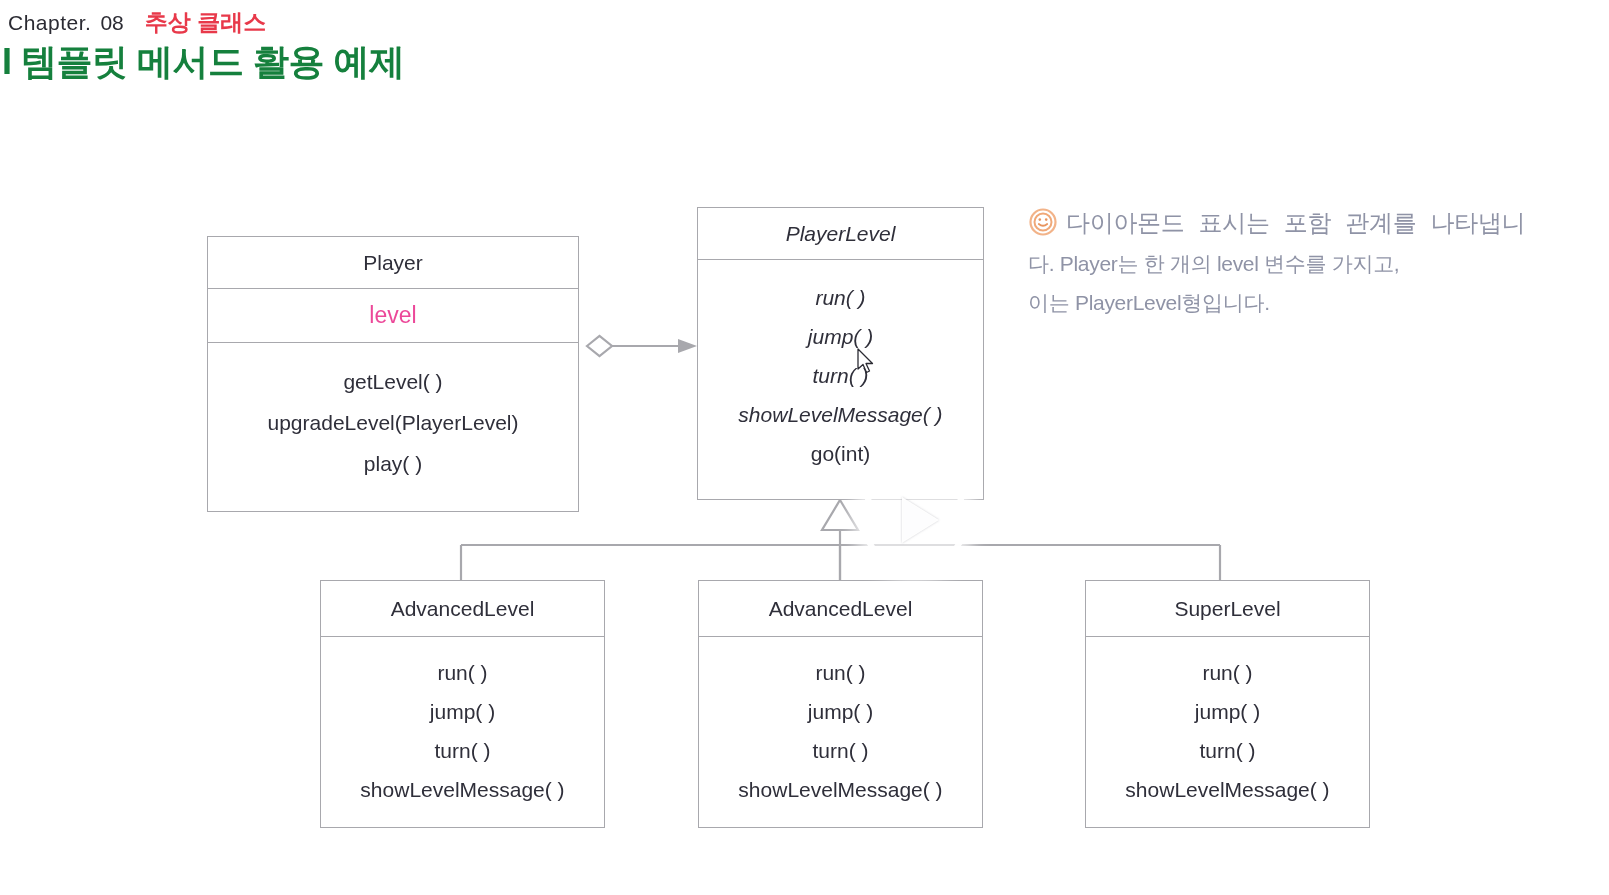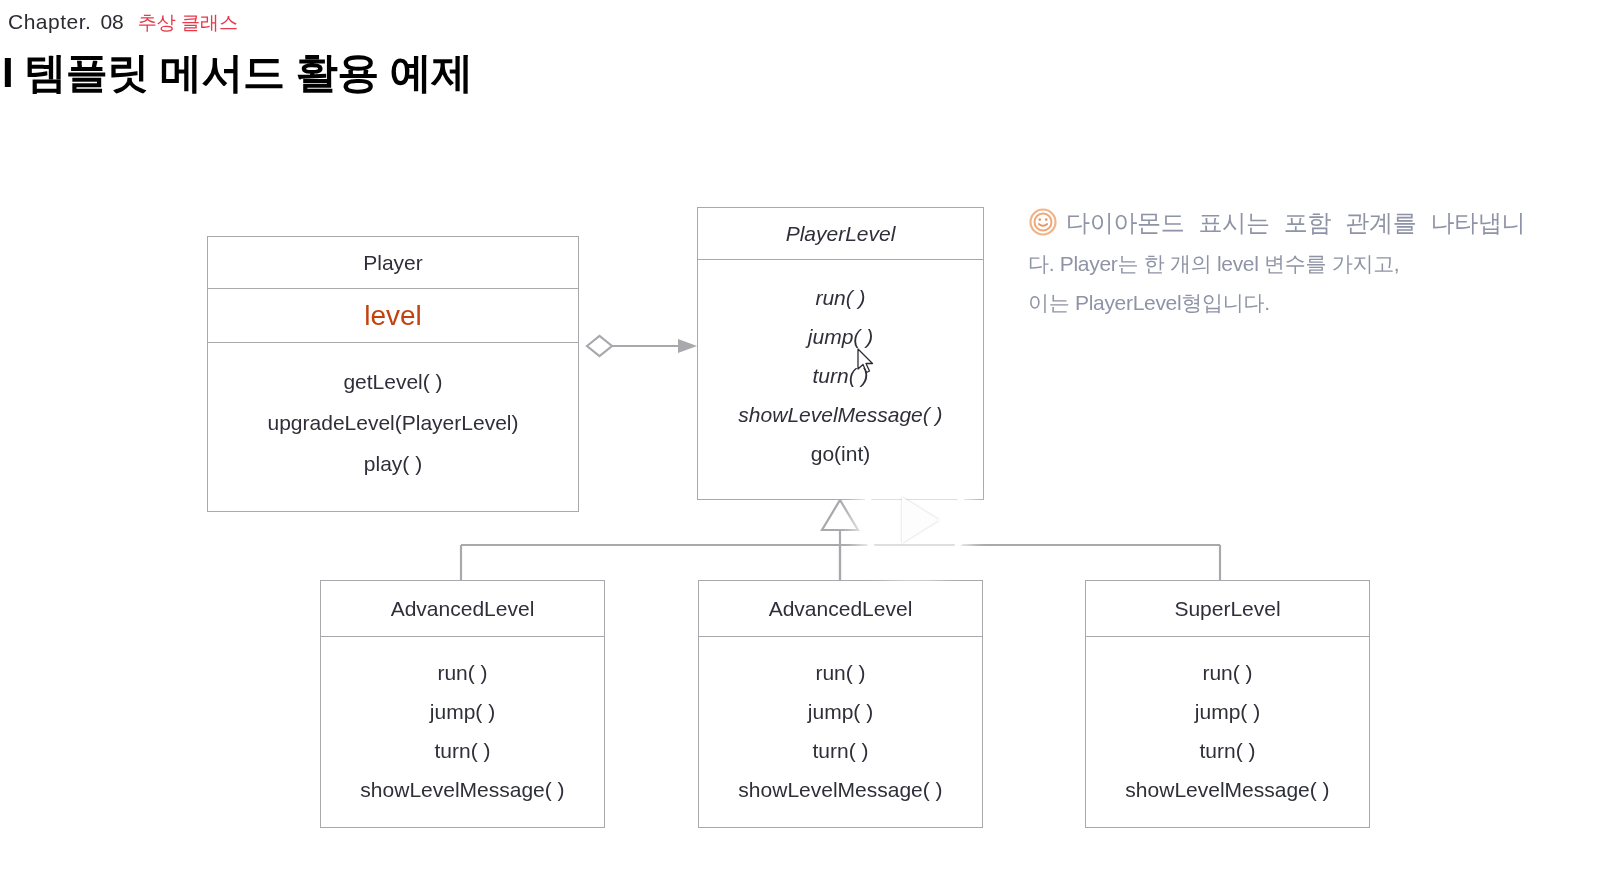--- a/index.html
+++ b/index.html
@@ -34,32 +34,32 @@
     font-size: 21px;
     color: #2b2b33;
     letter-spacing: 0.5px;
   }
   .chapter-num {
     font-size: 21px;
     color: #2b2b33;
     margin-left: 9px;
   }
   .chapter-topic {
-    font-size: 19px;
-    font-weight: normal;
+    font-size: 23px;
+    font-weight: bold;
     color: #e8394a;
-    margin-left: 14px;
+    margin-left: 21px;
   }
   .page-title {
     position: absolute;
     left: 2px;
-    top: 49px;
-    font-size: 42px;
+    top: 41px;
+    font-size: 36px;
     font-weight: bold;
-    color: #000000;
+    color: #15803d;
     letter-spacing: -0.5px;
     line-height: 1.15;
     white-space: nowrap;
   }
 
   
   .diagram {
     position: absolute;
     left: 0;
     top: 0;
@@ -90,22 +90,22 @@
     font-size: 21px;
     color: #2f2f3a;
     display: flex;
     align-items: center;
     justify-content: center;
     border-bottom: 1.4px solid #a8a8ad;
   }
   .uml-attrs {
     box-sizing: border-box;
     text-align: right;
-    font-size: 28px;
-    color: #c2410c;
+    font-size: 23px;
+    color: #ec4899;
     display: flex;
     align-items: center;
     justify-content: center;
     border-bottom: 1.4px solid #a8a8ad;
   }
   .uml-ops {
     box-sizing: border-box;
     flex: 1 1 auto;
     display: flex;
     flex-direction: column;

